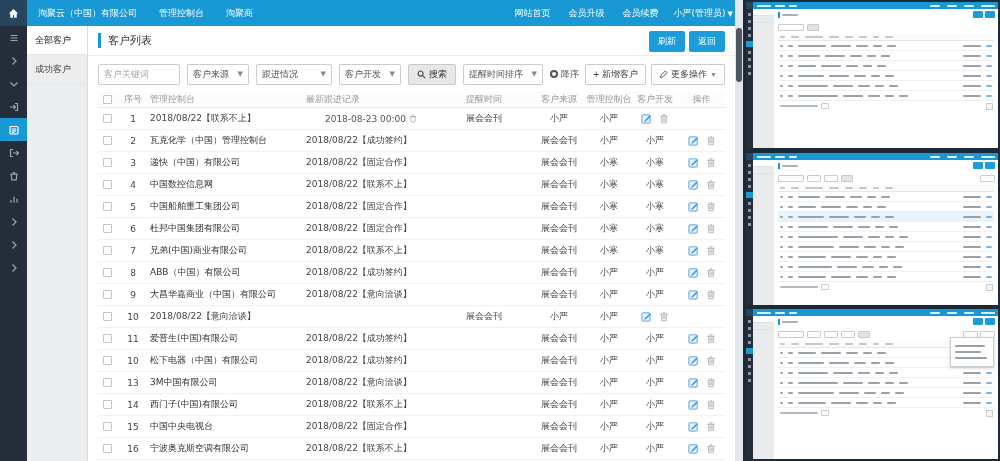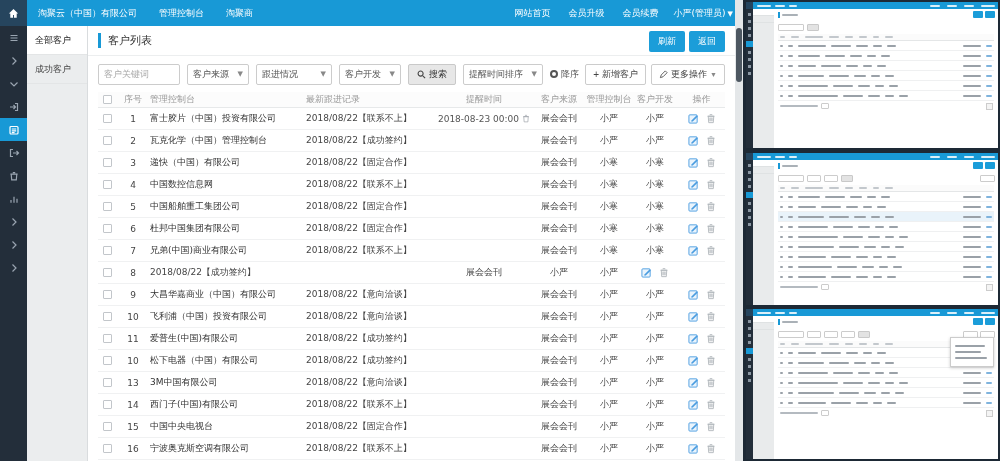--- a/index.html
+++ b/index.html
@@ -274,21 +274,20 @@
         <div class="cell c-center">客户来源</div>
         <div class="cell c-center">管理控制台</div>
         <div class="cell c-center">客户开发</div>
         <div class="cell c-center">操作</div>
       </div>
       <div class="trow">
         <div class="cell c-center">
           <div class="cbx"></div>
         </div>
         <div class="cell c-center">1</div>
-        <div class="cell" style="color: rgb(51, 51, 51);">富士胶片（中国）投资有限公司</div>
         <div class="cell">2018/08/22【联系不上】</div>
         <div class="cell c-center">
           <span class="remind-wrap">
             <span>2018-08-23 00:00</span>
             <svg width="8" height="9" viewBox="0 0 10 12">
               <path d="M2 3.5h6l-.5 7h-5zM1.2 3.5h7.6M3.6 1.8h2.8" fill="none" stroke="#9aa0a5" stroke-width="0.9"></path>
             </svg>
           </span>
         </div>
         <div class="cell c-center">展会会刊</div>
@@ -428,20 +427,21 @@
           <svg width="10" height="11" viewBox="0 0 10 12">
             <path d="M2 3.5h6l-.5 7h-5zM1.2 3.5h7.6M3.6 1.8h2.8M3.8 5v4M5 5v4M6.2 5v4" fill="none" stroke="#aab0b5" stroke-width="0.9"></path>
           </svg>
         </div>
       </div>
       <div class="trow">
         <div class="cell c-center">
           <div class="cbx"></div>
         </div>
         <div class="cell c-center">8</div>
+        <div class="cell" style="color: rgb(51, 51, 51);">ABB（中国）有限公司</div>
         <div class="cell">2018/08/22【成功签约】</div>
         <div class="cell c-center"></div>
         <div class="cell c-center">展会会刊</div>
         <div class="cell c-center">小严</div>
         <div class="cell c-center">小严</div>
         <div class="ops">
           <svg width="11" height="11" viewBox="0 0 12 12">
             <rect x="1" y="2" width="9" height="9" rx="1" fill="#eaf4fc" stroke="#4a9de0" stroke-width="1"></rect>
             <path d="M4 8l5.5-5.5 1.2 1.2L5.2 9.2 3.6 9.6z" fill="#4a9de0"></path>
           </svg>
@@ -469,21 +469,20 @@
           <svg width="10" height="11" viewBox="0 0 10 12">
             <path d="M2 3.5h6l-.5 7h-5zM1.2 3.5h7.6M3.6 1.8h2.8M3.8 5v4M5 5v4M6.2 5v4" fill="none" stroke="#aab0b5" stroke-width="0.9"></path>
           </svg>
         </div>
       </div>
       <div class="trow">
         <div class="cell c-center">
           <div class="cbx"></div>
         </div>
         <div class="cell c-center">10</div>
-        <div class="cell" style="color: rgb(51, 51, 51);">飞利浦（中国）投资有限公司</div>
         <div class="cell">2018/08/22【意向洽谈】</div>
         <div class="cell c-center"></div>
         <div class="cell c-center">展会会刊</div>
         <div class="cell c-center">小严</div>
         <div class="cell c-center">小严</div>
         <div class="ops">
           <svg width="11" height="11" viewBox="0 0 12 12">
             <rect x="1" y="2" width="9" height="9" rx="1" fill="#eaf4fc" stroke="#4a9de0" stroke-width="1"></rect>
             <path d="M4 8l5.5-5.5 1.2 1.2L5.2 9.2 3.6 9.6z" fill="#4a9de0"></path>
           </svg>

